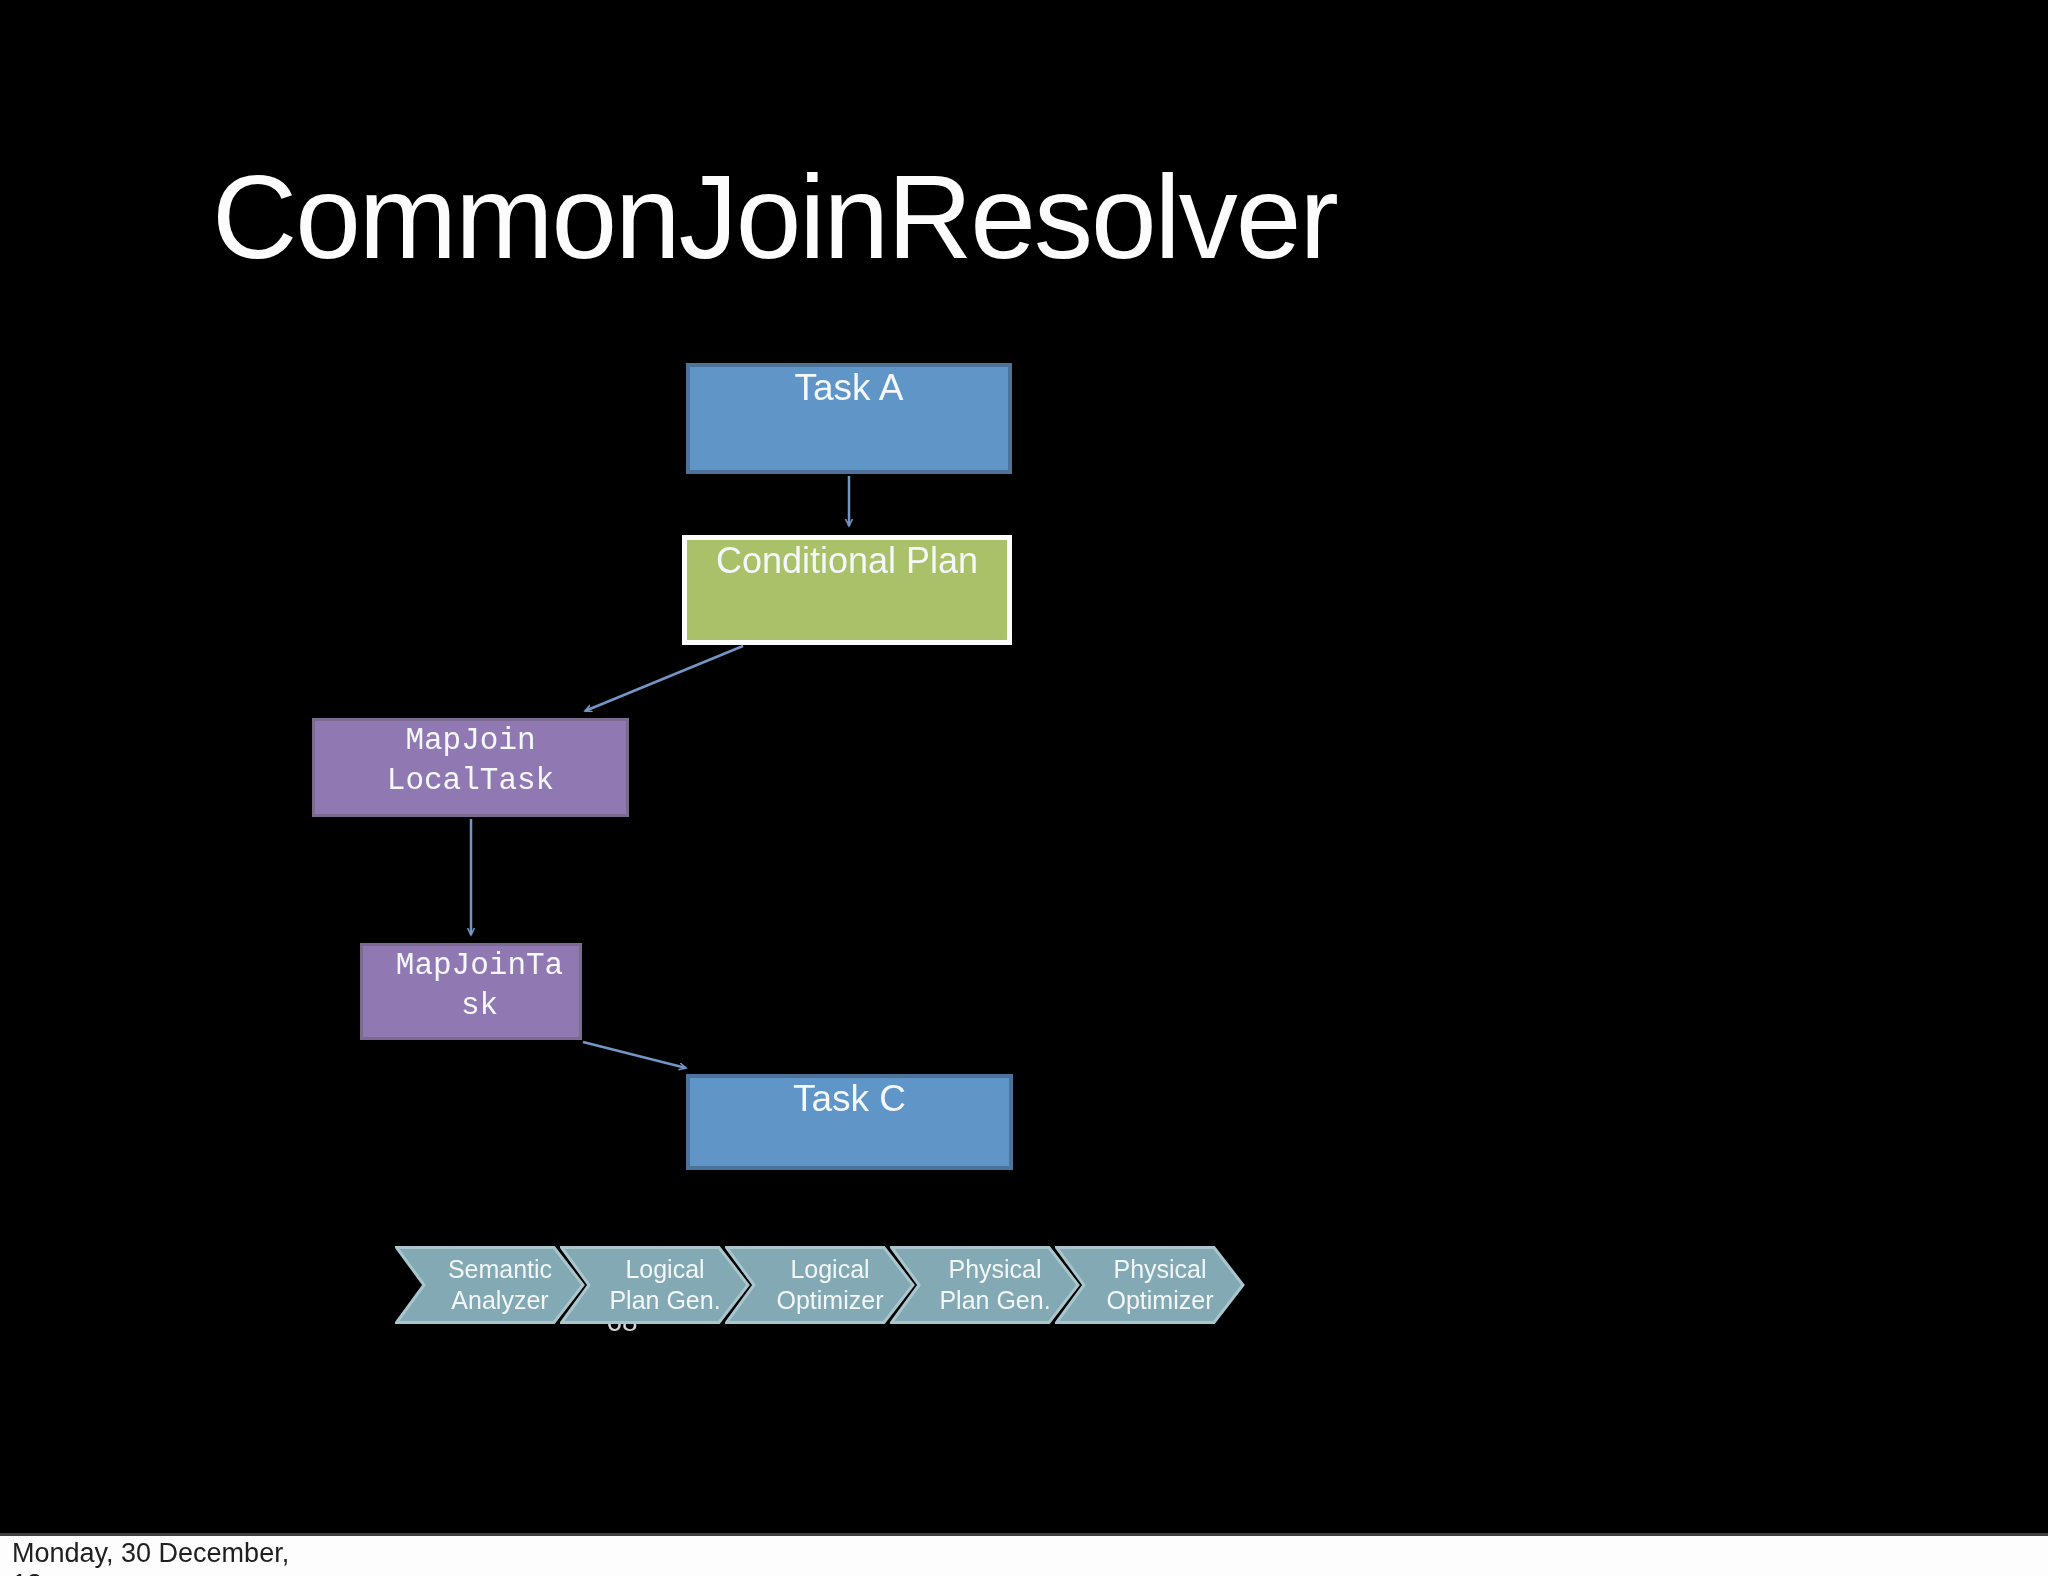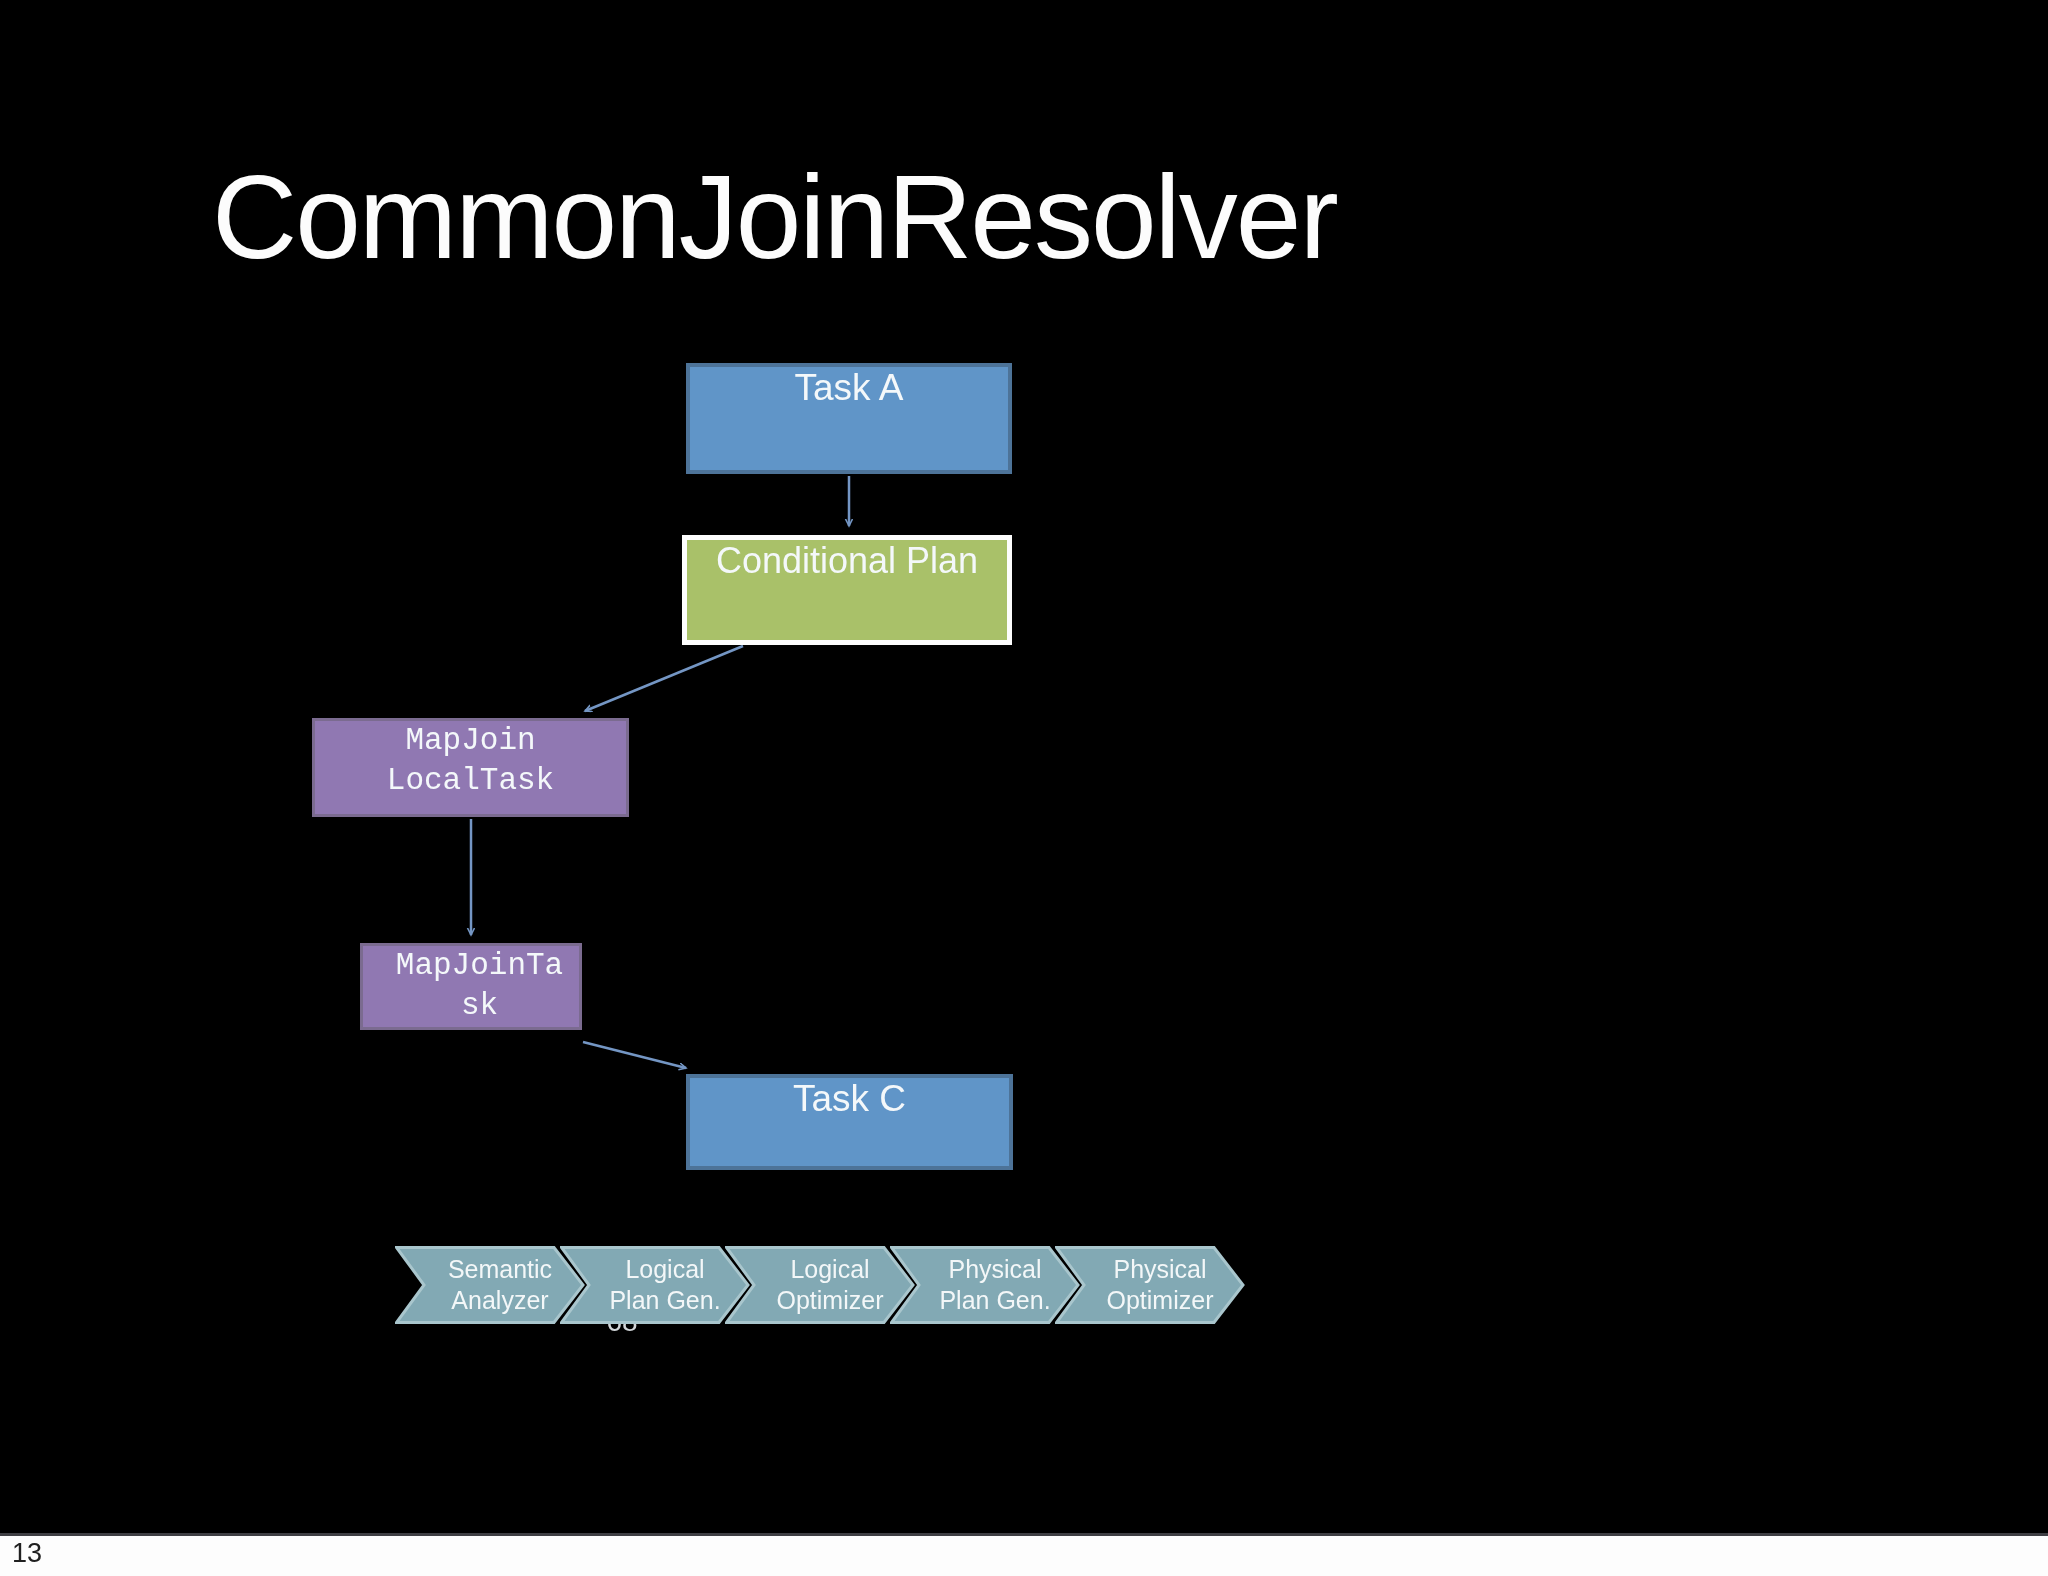--- a/index.html
+++ b/index.html
@@ -33,21 +33,21 @@
     position:absolute; display:flex; flex-direction:column;
     align-items:center; justify-content:flex-start; text-align:center;
     color:#f4f8fa; z-index:2;
   }
   .node-blue   { background:var(--node-blue);   border:4px solid var(--node-blue-border);   font-size:37px; }
   .node-green  { background:var(--node-green);  border:5px solid var(--node-green-border);  font-size:36px; }
   .node-purple { background:var(--node-purple); border:3px solid var(--node-purple-border); font-size:31px; line-height:1.3;font-family:Liberation Mono, monospace; }
   #node-task-a      { left:686px; top:363px;  width:326px; height:111px; }
   #node-conditional { left:682px; top:535px;  width:330px; height:110px; }
   #node-mj-local    { left:312px; top:718px;  width:317px; height:99px;  }
-  #node-mj-task     { left:360px; top:943px;  width:222px; height:87px;padding-left:17px;  }
+  #node-mj-task     { left:360px; top:943px;  width:222px; height:97px;padding-left:17px;  }
   #node-task-c      { left:686px; top:1074px; width:327px; height:96px; }
   .break-label { width:176px; margin:0 auto; word-break:break-all; }
   .line:empty { display:none; }
   
   .arrows { position:absolute; left:0; top:0; z-index:1; pointer-events:none; }
   .arrows line { stroke:var(--arrow-blue,#7496c4); stroke-width:2.5; }
   .arrows .arrowhead-path { stroke:var(--arrow-blue,#7496c4); stroke-width:1.6; fill:none; }
   
   .chevron-row { position:absolute; left:230px; top:1246px; width:1030px; height:78px; z-index:2; }
   .chevron { position:absolute; top:0; width:190px; height:78px; }
@@ -155,16 +155,17 @@
         <polygon points="1.5,1.5 159,1.5 188,39 159,76.5 1.5,76.5 29,39"></polygon>
       </svg>
       <div class="label">
         <div class="line">Physical</div>
         <div class="line">Optimizer</div>
       </div>
     </div>
   </div>
 
   <div class="footer">
+    <div>Monday, 30 December,</div>
     <div>13</div>
   </div>
 
 </div>
 
 </body></html>

